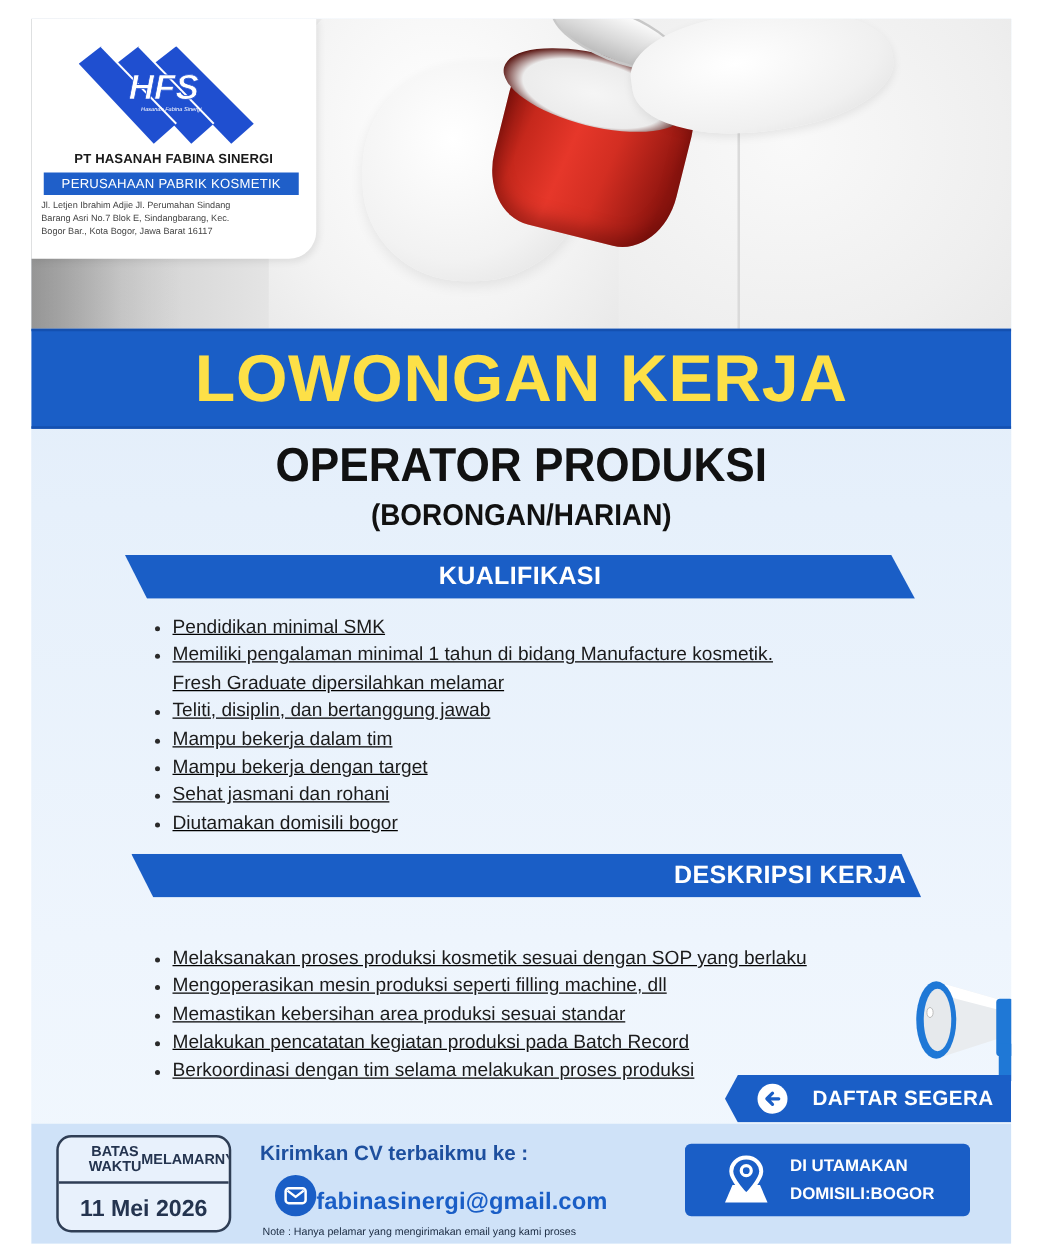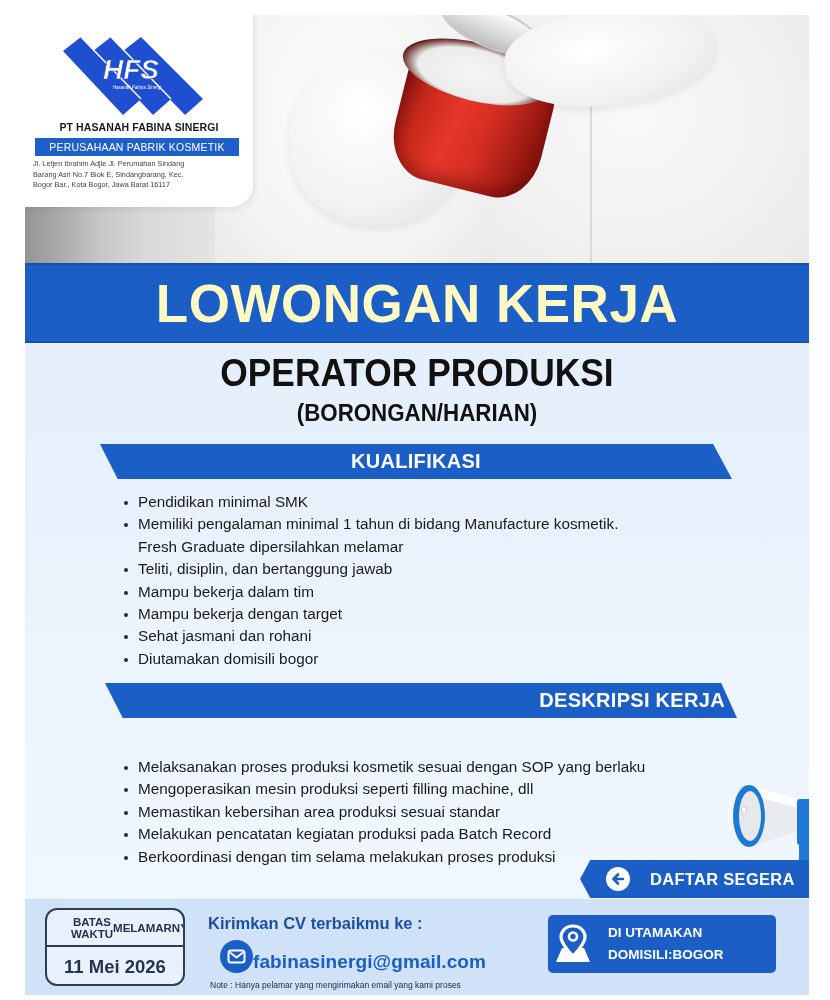--- a/index.html
+++ b/index.html
@@ -87,21 +87,21 @@
     text-align: left; font-size: 7.3px; line-height: 10.5px; color: #444;
   }
 
   
   .headline-band {
     position: absolute; left: 0; top: 248px; width: 784px; height: 80px;
     background: #1a5ec6; border-top: 2px solid #1450b0; border-bottom: 2px solid #1450b0;
     display: flex; align-items: center; justify-content: center;
   }
   .headline-text {
-    color: #fef9c3; font-weight: bold; font-size: 53px; letter-spacing: 0.5px;
+    color: #fde047; font-weight: bold; font-size: 53px; letter-spacing: 0.5px;
     transform: scaleX(1.0);
   }
   .job-title {
     position: absolute; left: 0; width: 784px; top: 337px;
     text-align: center; font-weight: bold; font-size: 38px; color: #111;
     letter-spacing: 0px; transform: scaleX(0.93);
   }
   .job-subtitle {
     position: absolute; left: 0; width: 784px; top: 384px;
     text-align: center; font-weight: bold; font-size: 24px; color: #111; transform: scaleX(0.93);
@@ -111,21 +111,21 @@
   .ribbon {
     position: absolute; height: 35px; background: #1a5ec6;
     clip-path: polygon(0 0, 100% 0, 100% 100%, 2.2% 100%);
     display: flex; align-items: center; justify-content: center;
   }
   .ribbon.r1 { left: 75px; top: 429px; width: 632px; clip-path: polygon(0 0, 97% 0, 100% 100%, 2.8% 100%); }
   .ribbon.r2 { left: 80px; top: 668px; width: 632px; clip-path: polygon(0 0, 97.5% 0, 100% 100%, 2.8% 100%); justify-content: flex-end; }
   .ribbon-text { color: #ffffff; font-weight: bold; font-size: 20px; letter-spacing: 0.3px; }
 
   
-  .list { position: absolute; left: 97px; list-style: none; }
+  .list { position: absolute; left: 97px; list-style: none; text-decoration: underline; }
   .list.l1 { top: 476px; }
   .list.l2 { top: 713px; margin-top: 28px; }
   .list li {
     position: relative; padding-left: 16px; font-size: 15.3px; line-height: 22.4px; color: #1b1b1b;
   }
   .list li::before {
     content: ""; position: absolute; left: 2px; top: 10px; width: 4px; height: 4px;
     border-radius: 50%; background: #2a2a2a;
   }
   .list li .cont { display: block; }
@@ -168,21 +168,21 @@
   .email-row { position: absolute; left: 195px; top: 41px; display: flex; align-items: flex-end; }
   .email-icon {
     width: 33px; height: 33px; border-radius: 50%; background: #1a5ec6;
     display: flex; align-items: center; justify-content: center;
   }
   .email-text { font-weight: bold; font-size: 19px; color: #1a5ec6; letter-spacing: 0.1px; }
   .note { position: absolute; left: 185px; top: 81px; font-size: 8.5px; color: #1a2a40; }
   .domicile-box {
     position: absolute; left: 523px; top: 16px; width: 228px; height: 58px;
     background: #1a5ec6; border-radius: 5px;
-    display: flex; align-items: center; padding-left: 4px; gap: 14px;
+    display: flex; align-items: center; padding-left: 28px; gap: 14px;
   }
   .domicile-text {
     color: #ffffff; font-weight: bold; font-size: 13.5px; line-height: 22px;
   }
 </style>
 </head>
 <body>
 
 <div class="poster">
 

